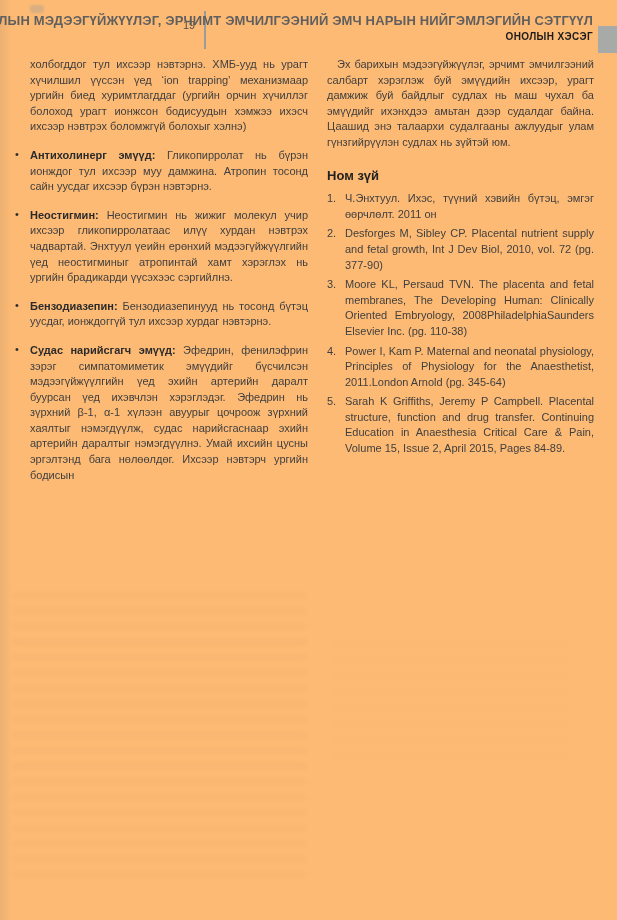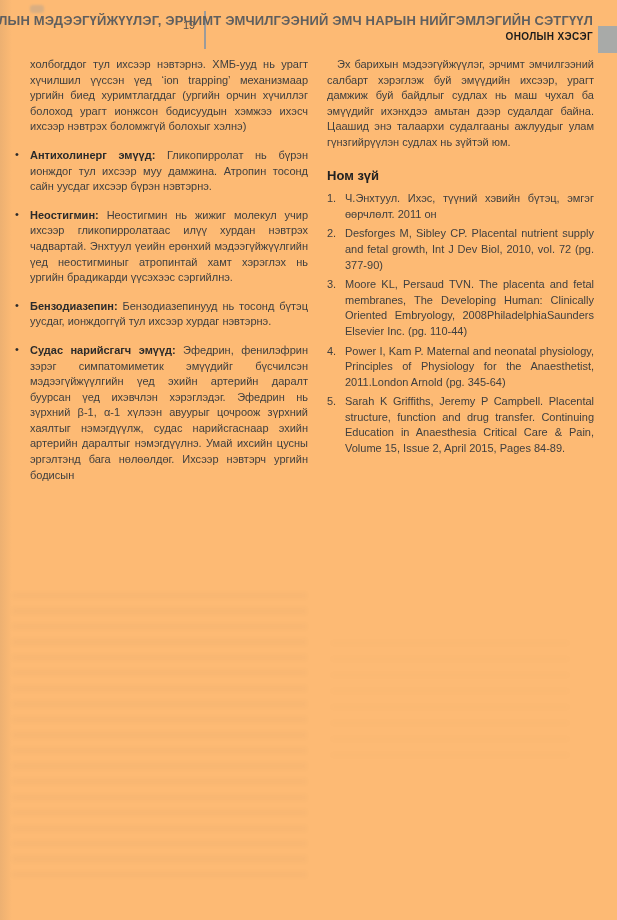--- a/index.html
+++ b/index.html
@@ -132,21 +132,21 @@
       <li>
         <span class="ref-num">1.</span>
         <span class="ref-text">Ч.Энхтуул. Ихэс, түүний хэвийн бүтэц, эмгэг өөрчлөлт. 2011 он</span>
       </li>
       <li>
         <span class="ref-num">2.</span>
         <span class="ref-text">Desforges M, Sibley CP. Placental nutrient supply and fetal growth, Int J Dev Biol, 2010, vol. 72 (pg. 377-90)</span>
       </li>
       <li>
         <span class="ref-num">3.</span>
-        <span class="ref-text">Moore KL, Persaud TVN. The placenta and fetal membranes, The Developing Human: Clinically Oriented Embryology, 2008PhiladelphiaSaunders Elsevier Inc. (pg. 110-44)</span>
+        <span class="ref-text">Moore KL, Persaud TVN. The placenta and fetal membranes, The Developing Human: Clinically Oriented Embryology, 2008PhiladelphiaSaunders Elsevier Inc. (pg. 110-38)</span>
       </li>
       <li>
         <span class="ref-num">4.</span>
         <span class="ref-text">Power I, Kam P. Maternal and neonatal physiology, Principles of Physiology for the Anaesthetist, 2011.London Arnold (pg. 345-64)</span>
       </li>
       <li>
         <span class="ref-num">5.</span>
         <span class="ref-text">Sarah K Griffiths, Jeremy P Campbell. Placental structure, function and drug transfer. Continuing Education in Anaesthesia Critical Care &amp; Pain, Volume 15, Issue 2, April 2015, Pages 84-89.</span>
       </li>
     </ol>

